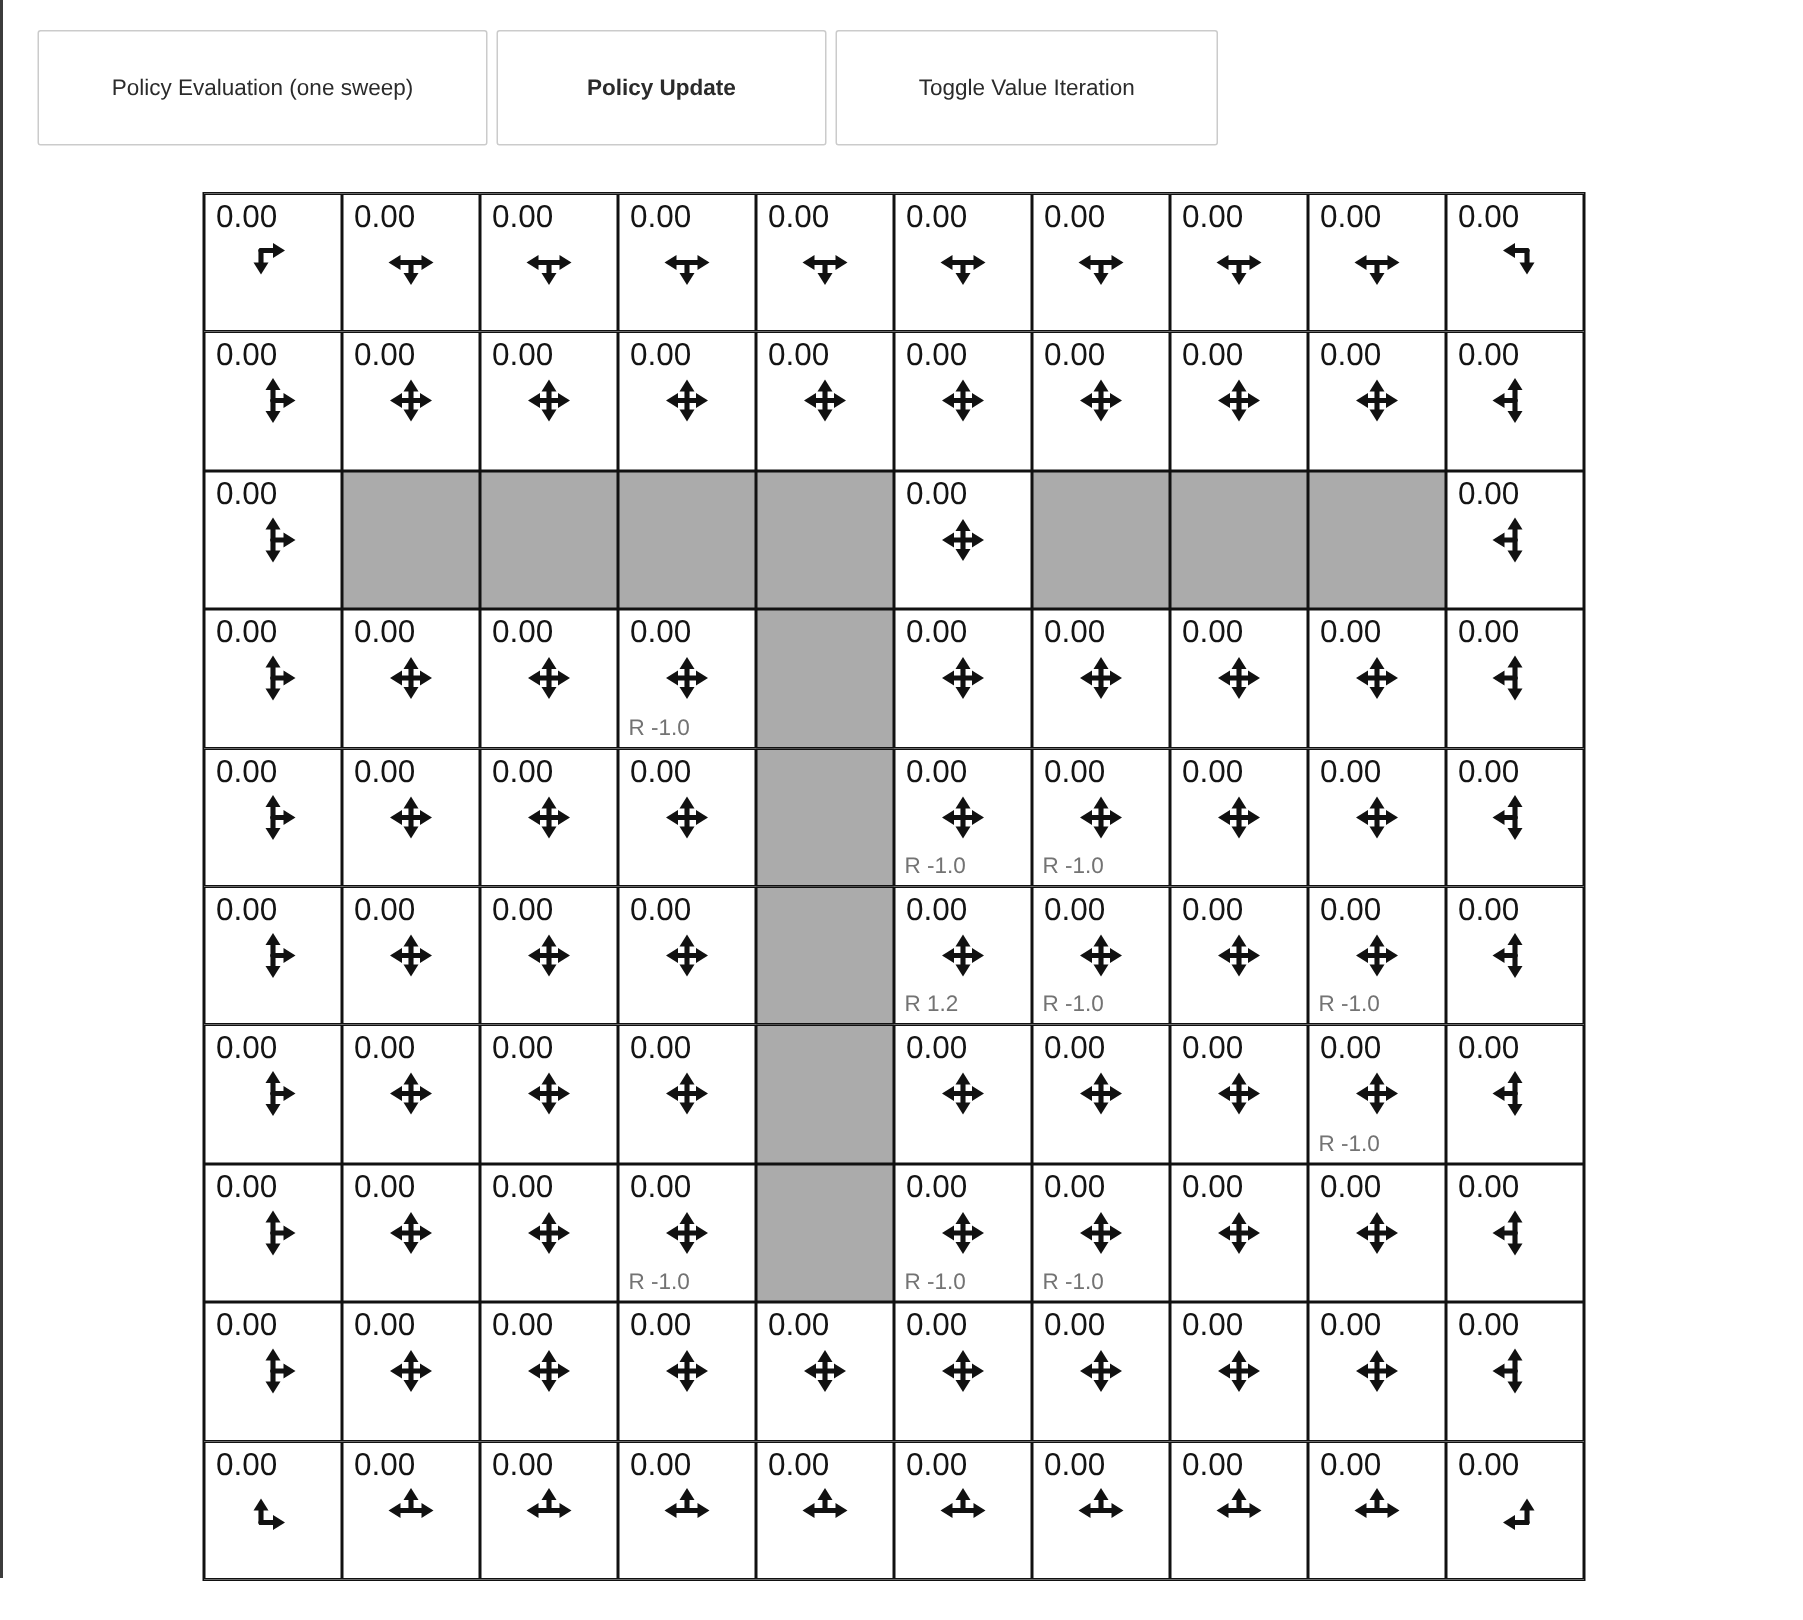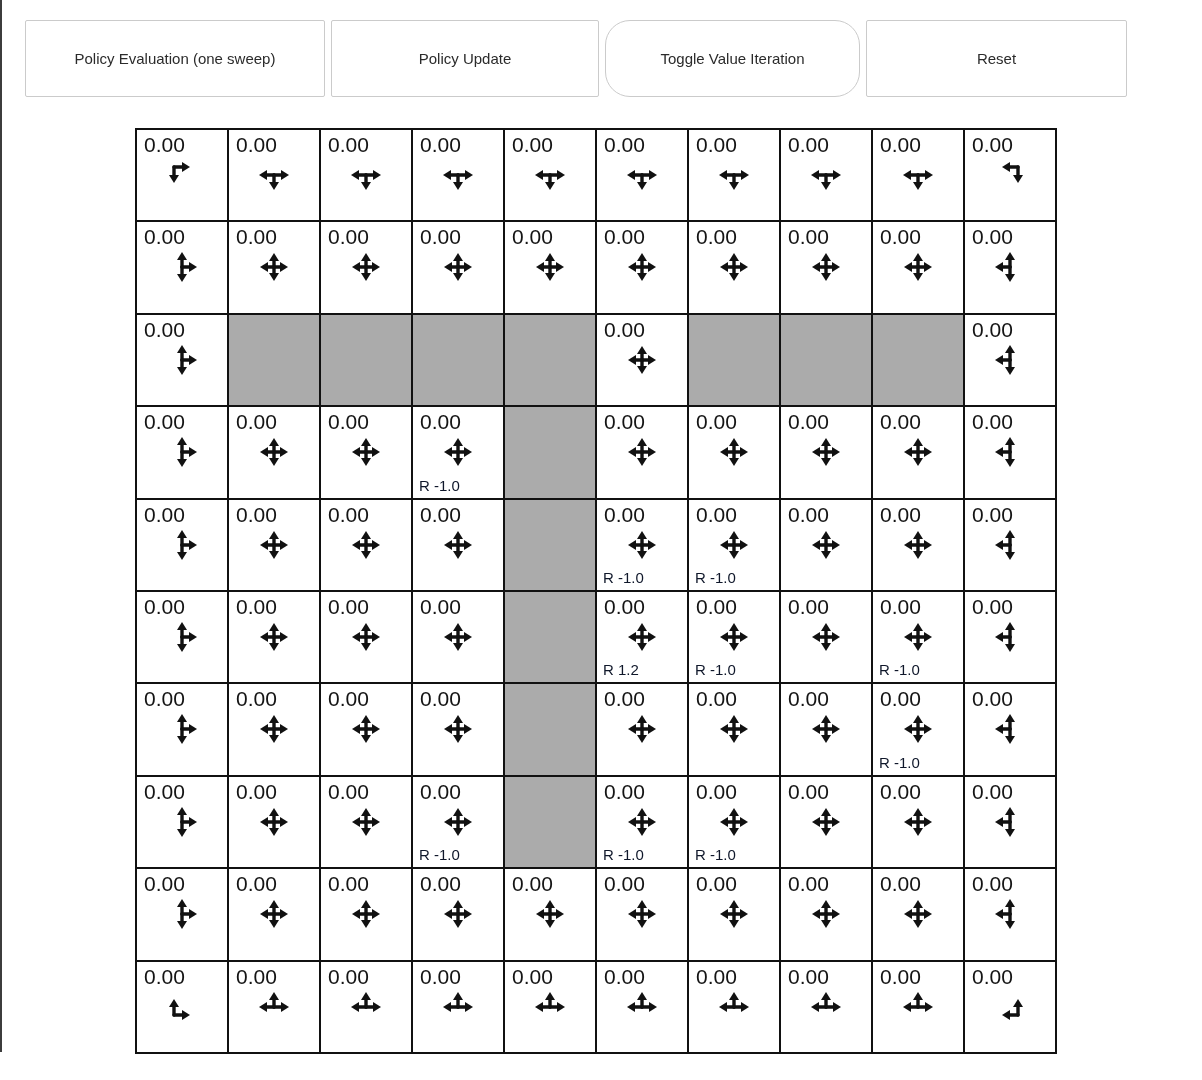--- a/index.html
+++ b/index.html
@@ -13,60 +13,59 @@
   
   .toolbar{
     position:absolute;left:25px;top:20px;display:flex;gap:6px;
   }
   .toolbar button{
     height:77px;background:#ffffff;border:1px solid #cbcbcb;border-radius:2px;
     font-family:"Liberation Sans",sans-serif;font-size:15px;color:#2b2b2b;
     display:flex;align-items:center;justify-content:center;cursor:pointer;
   }
   .toolbar button:nth-child(1){width:300px;}
-  .toolbar button:nth-child(2){width:268px;}
-  .toolbar button:nth-child(3){width:255px;border-radius:25px;}
+  .toolbar button:nth-child(2){width:220px;font-weight:bold;}
+  .toolbar button:nth-child(3){width:255px;}
   .toolbar button:nth-child(4){width:261px;}
   
   .grid{
     position:absolute;left:135px;top:128px;
     display:grid;
     grid-template-columns:repeat(10,92px);
     grid-template-rows:repeat(10,92.4px);
     border:1.5px solid #111111;
     background:#ffffff;
   }
   .cell{
     position:relative;background:#ffffff;border:1.5px solid #111111;
     box-sizing:border-box;
   }
   .cell.wall{background:#ababab;}
   .cell .val{
     position:absolute;top:2px;left:7px;font-size:21px;line-height:25px;
     color:#141414;letter-spacing:0px;white-space:nowrap;
   }
   .cell .rew{
-    position:absolute;left:6px;bottom:4px;font-size:15px;color:#0f172a;
+    position:absolute;left:6px;bottom:4px;font-size:15px;color:#737373;
     white-space:nowrap;
   }
   .cell svg.arrows{
     position:absolute;left:50%;top:26px;transform:translateX(-50%);
     display:block;
   }
 </style>
 </head>
 <body>
 
 <div class="screen-edge"></div>
 
 <div class="toolbar">
   <button>Policy Evaluation (one sweep)</button>
   <button>Policy Update</button>
   <button>Toggle Value Iteration</button>
-  <button>Reset</button>
 </div>
 
 <div class="grid" id="grid">
     <div class="cell">
       <span class="val">0.00</span>
       <svg width="38" height="38" viewBox="0 0 38 38" class="arrows">
         <path d="M11,11 L21,11" stroke="#111111" stroke-width="3.4" stroke-linecap="round" fill="none"></path>
         <polygon points="27,11 19,16 19,6" fill="#111111"></polygon>
         <path d="M11,11 L11,21" stroke="#111111" stroke-width="3.4" stroke-linecap="round" fill="none"></path>
         <polygon points="11,27 6,19 16,19" fill="#111111"></polygon>

